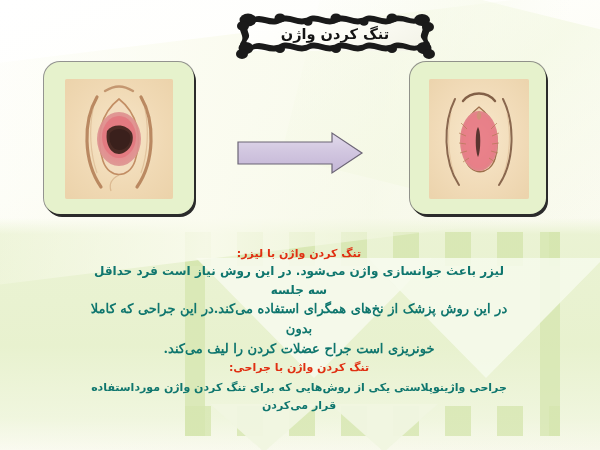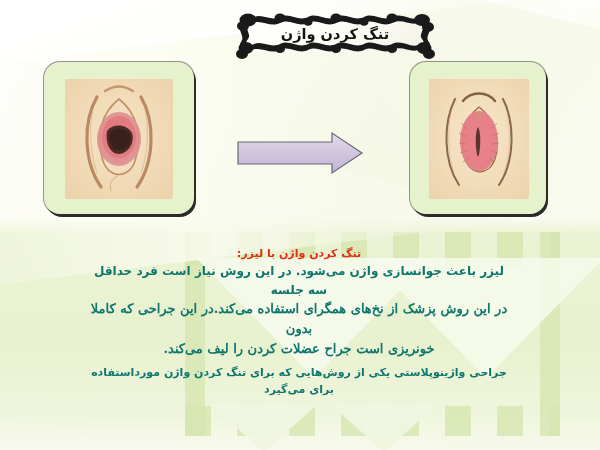--- a/index.html
+++ b/index.html
@@ -379,18 +379,19 @@
   </div>
 
   <div class="content">
 
     <p class="sec-head">تنگ کردن واژن با لیزر:</p>
     <p class="sec-body">لیزر باعث جوانسازی واژن می‌شود. در این روش نیاز است فرد حداقل سه جلسه</p>
 
     <p class="sec-body serifish">در این روش پزشک از نخ‌های همگرای استفاده می‌کند.در این جراحی که کاملا بدون</p>
     <p class="sec-body serifish">خونریزی است جراح عضلات کردن را لیف می‌کند.</p>
 
+    <p class="sec-head">تنگ کردن واژن با جراحی:</p>
     <div class="gap-sm"></div>
-    <p class="sec-body compact">جراحی واژینوپلاستی یکی از روش‌هایی که برای تنگ کردن واژن مورداستفاده برای می‌گیرد</p>
+    <p class="sec-body compact">جراحی واژینوپلاستی یکی از روش‌هایی که برای تنگ کردن واژن مورداستفاده قرار می‌کردن</p>
 
   </div>
 
 </div>
 
 </body></html>

